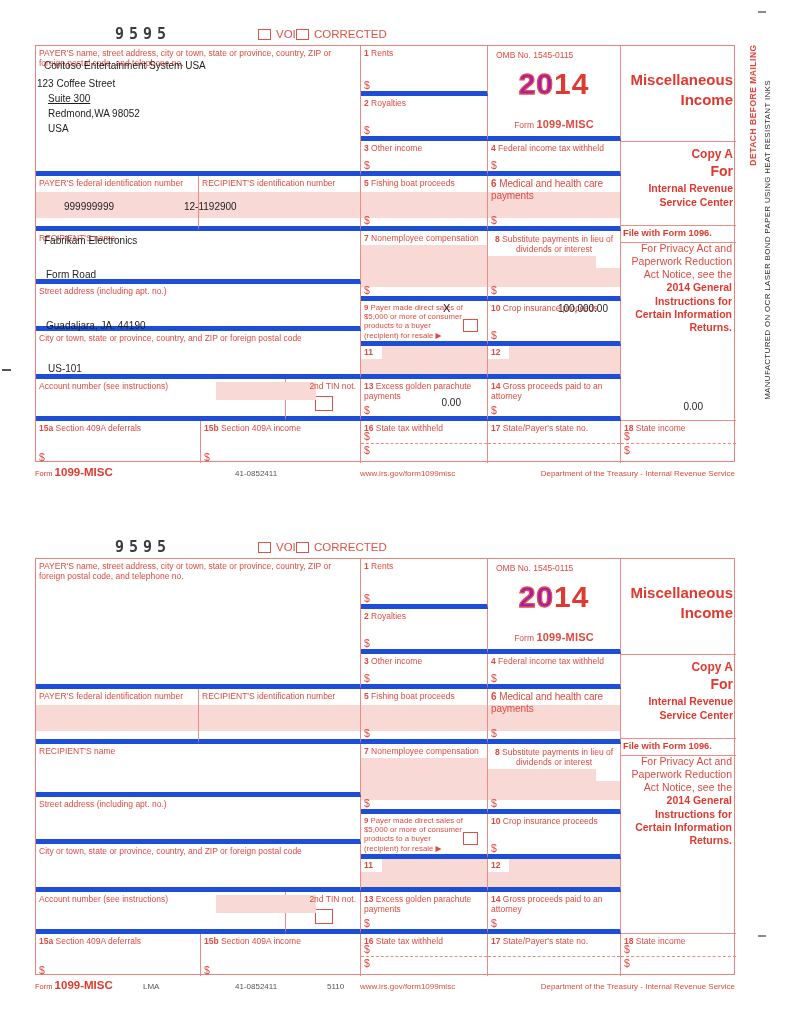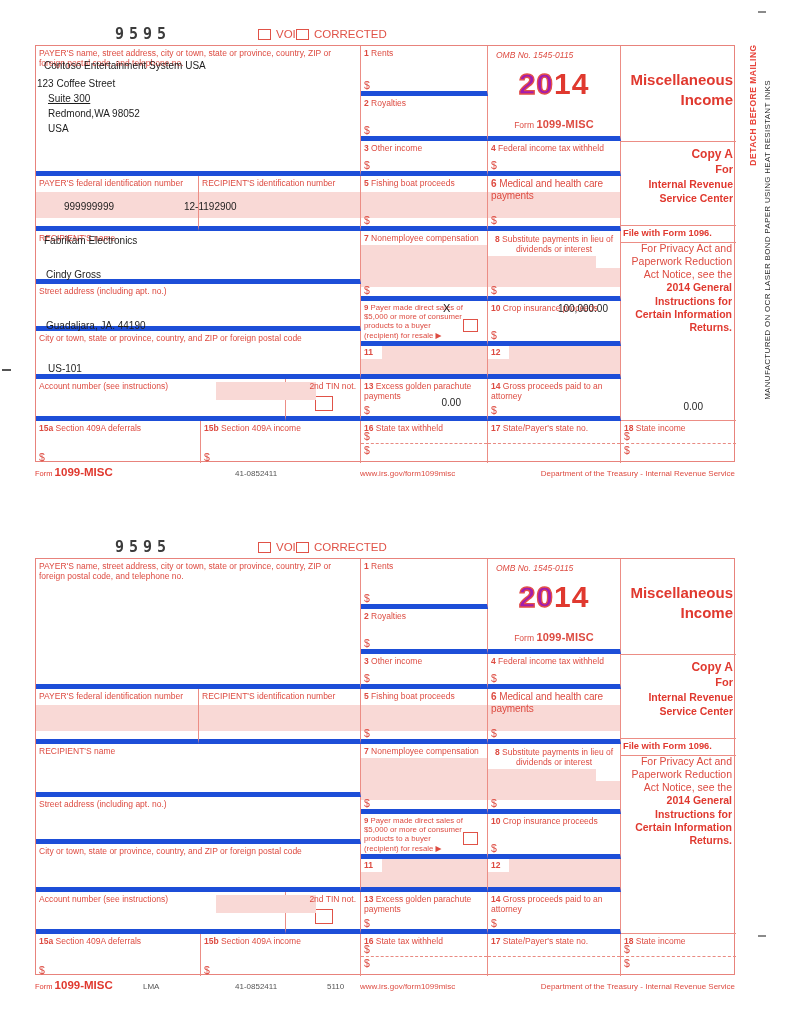--- a/index.html
+++ b/index.html
@@ -79,31 +79,31 @@
   .numtag{position:absolute;left:0;top:0;background:#fff;padding:1px 9px 2px 3px;font-weight:bold;z-index:2;}
 
   .sh-id{left:0;right:0;top:16px;height:26px;}
   .sh-56{left:0;right:0;top:16px;height:26px;}
   .sh-7{left:0;right:0;top:14px;height:42px;}
   .sh-8{left:0;right:0;top:25px;height:31px;}
   .notch8{position:absolute;right:0;top:25px;width:24px;height:12px;background:#fff;z-index:1;}
   .sh-acct{left:180px;top:3px;width:100px;height:18px;}
 
   
-  .omb-line{padding:4px 0 0 8px;font-size:8.5px;font-style:italic;}
+  .omb-line{padding:4px 0 0 8px;font-size:8.5px;}
   .year{text-align:center;margin-top:9px;font-size:30px;font-weight:bold;letter-spacing:1px;color:#e0392f;line-height:1;}
   .y20{color:#a21caf;-webkit-text-stroke:1.3px #e35048;}
   .formline{position:absolute;bottom:5px;left:0;width:100%;text-align:center;font-size:8.5px;}
   .formline b{font-size:11px;letter-spacing:0.2px;}
   .title{text-align:right;font-weight:bold;font-size:15px;color:#e0392f;padding:24px 3px 0 0;line-height:1.3;}
 
   
   .copyA{text-align:right;font-weight:bold;color:#e0392f;padding:4px 3px 0 0;line-height:1.35;}
   .copyA .l1{font-size:12px;}
-  .copyA .l2{font-size:11px;}
+  .copyA .l2{font-size:14px;}
   .copyA .l3{font-size:10.5px;}
   .filewith{position:absolute;left:0;right:0;top:83px;border-top:1px solid #ec8d85;border-bottom:1px solid #ec8d85;
             font-weight:bold;font-size:9.3px;padding:2px 1px 3px 2px;color:#e0392f;}
   .privacy{position:absolute;left:2px;right:4px;top:100px;text-align:right;font-size:10.5px;line-height:1.25;color:#dd4b41;}
   .privacy b{color:#e0392f;}
 
   
   .st-d1{position:absolute;left:3px;top:9px;font-size:10.5px;z-index:2;}
   .st-d2{position:absolute;left:3px;top:23px;font-size:10.5px;z-index:2;}
   .dash{position:absolute;left:0;right:0;top:22px;border-top:1px dashed #e98a82;}
@@ -323,21 +323,21 @@
     </div>
 
     <div class="val v-payer-name">Contoso Entertainment System USA</div>
     <div class="val v-addr1">123 Coffee Street</div>
     <div class="val v-addr2">Suite 300</div>
     <div class="val v-addr3">Redmond,WA 98052</div>
     <div class="val v-addr4">USA</div>
     <div class="val v-fedid">999999999</div>
     <div class="val v-recipid">12-1192900</div>
     <div class="val v-rname">Fabrikam Electronics</div>
-    <div class="val v-rname2">Cindy Gross</div>
+    <div class="val v-rname2">Form Road</div>
     <div class="val v-street">Guadaljara, JA. 44190</div>
     <div class="val v-city">US-101</div>
     <div class="val v-x">X</div>
     <div class="val v-b10">100,000.00</div>
     <div class="val v-b13">0.00</div>
     <div class="val v-b14">0.00</div>
   </div>
 
   <div class="ftr">
     <span class="f-form"><span>Form</span> <b>1099-MISC</b></span>

